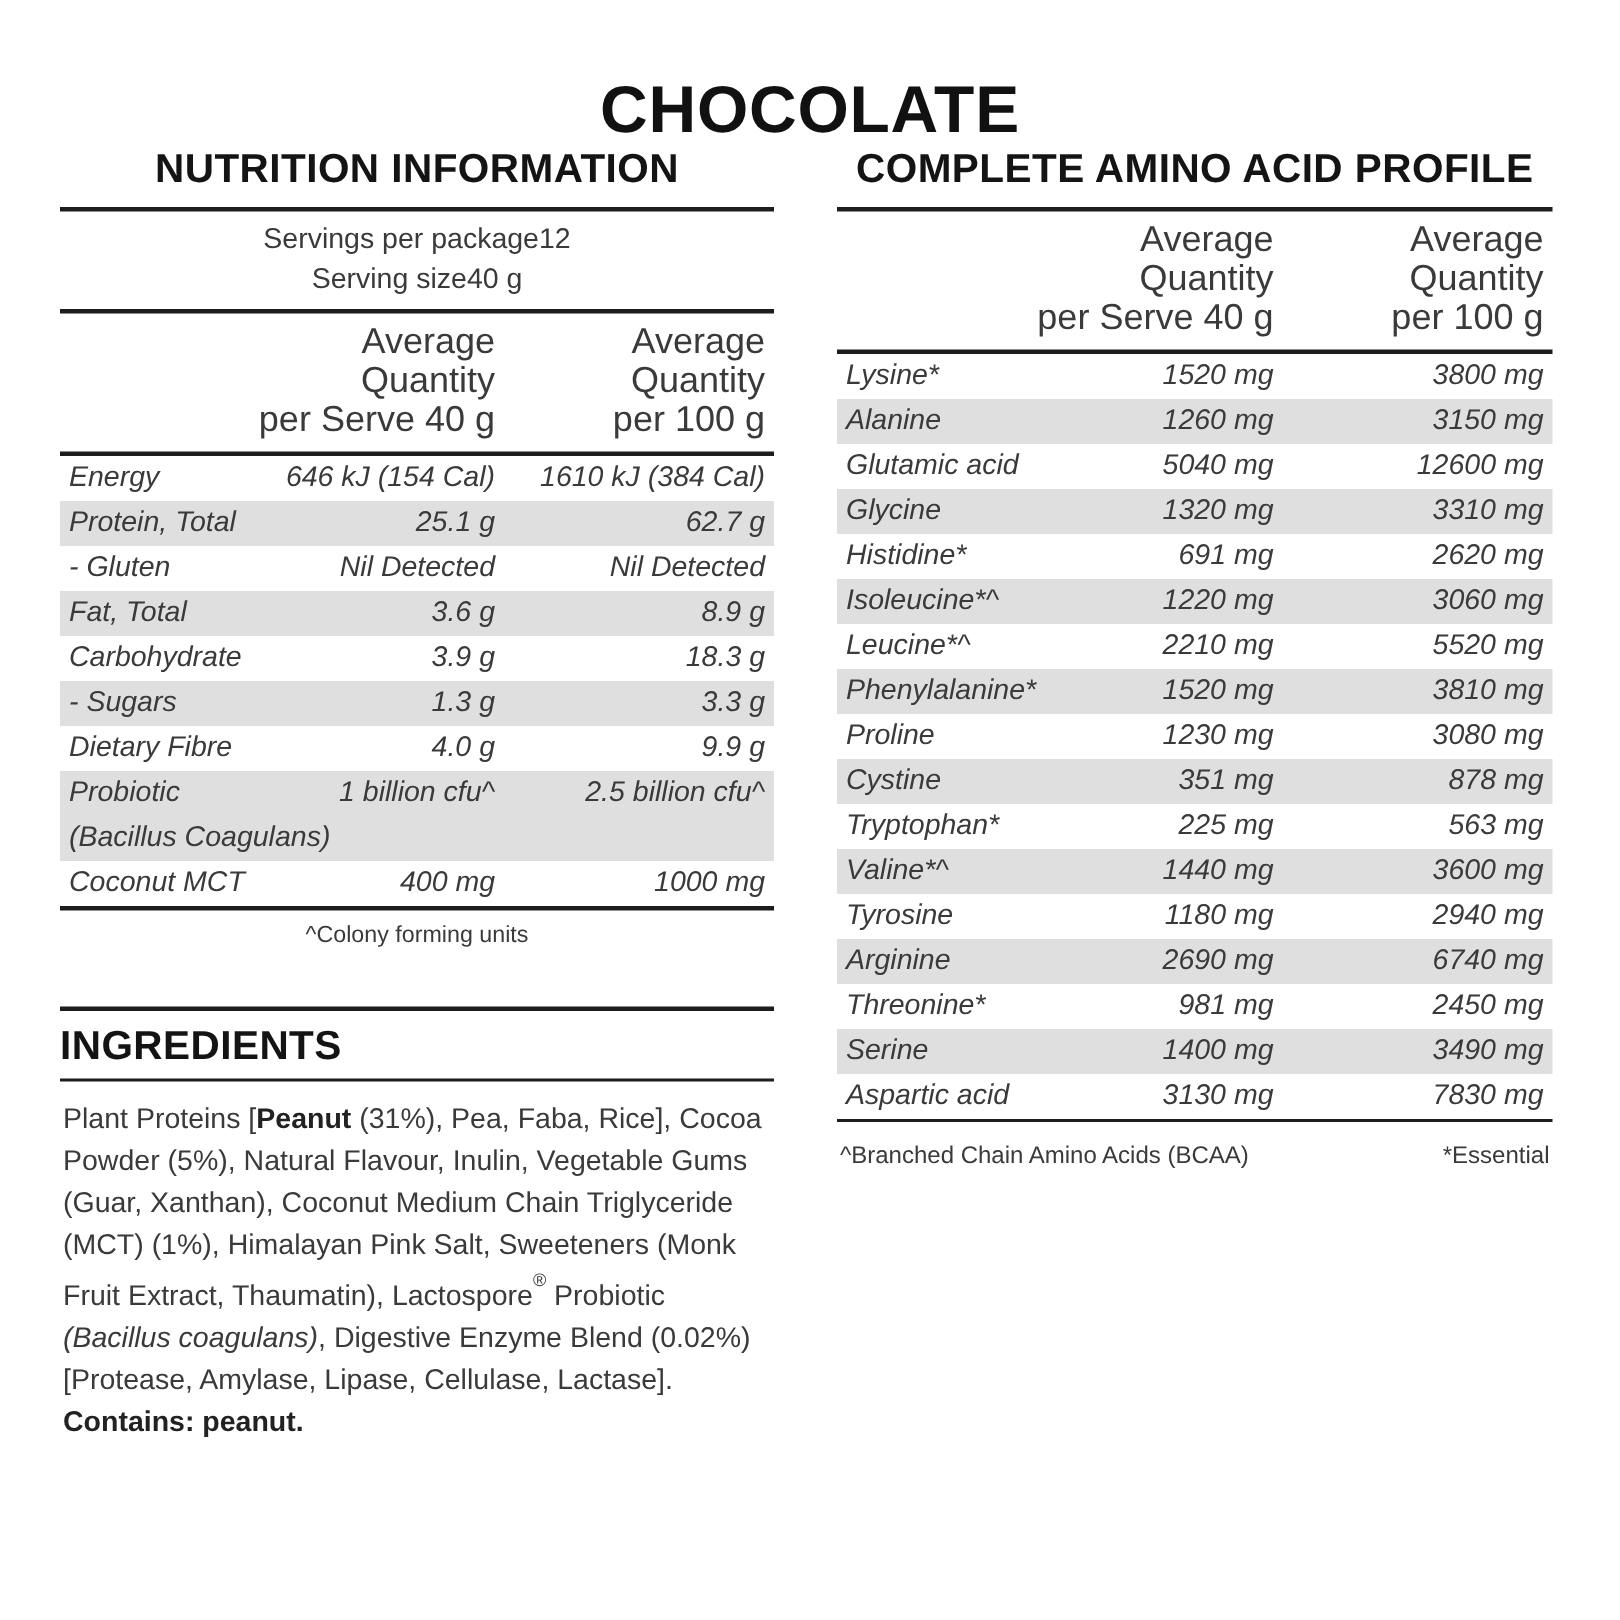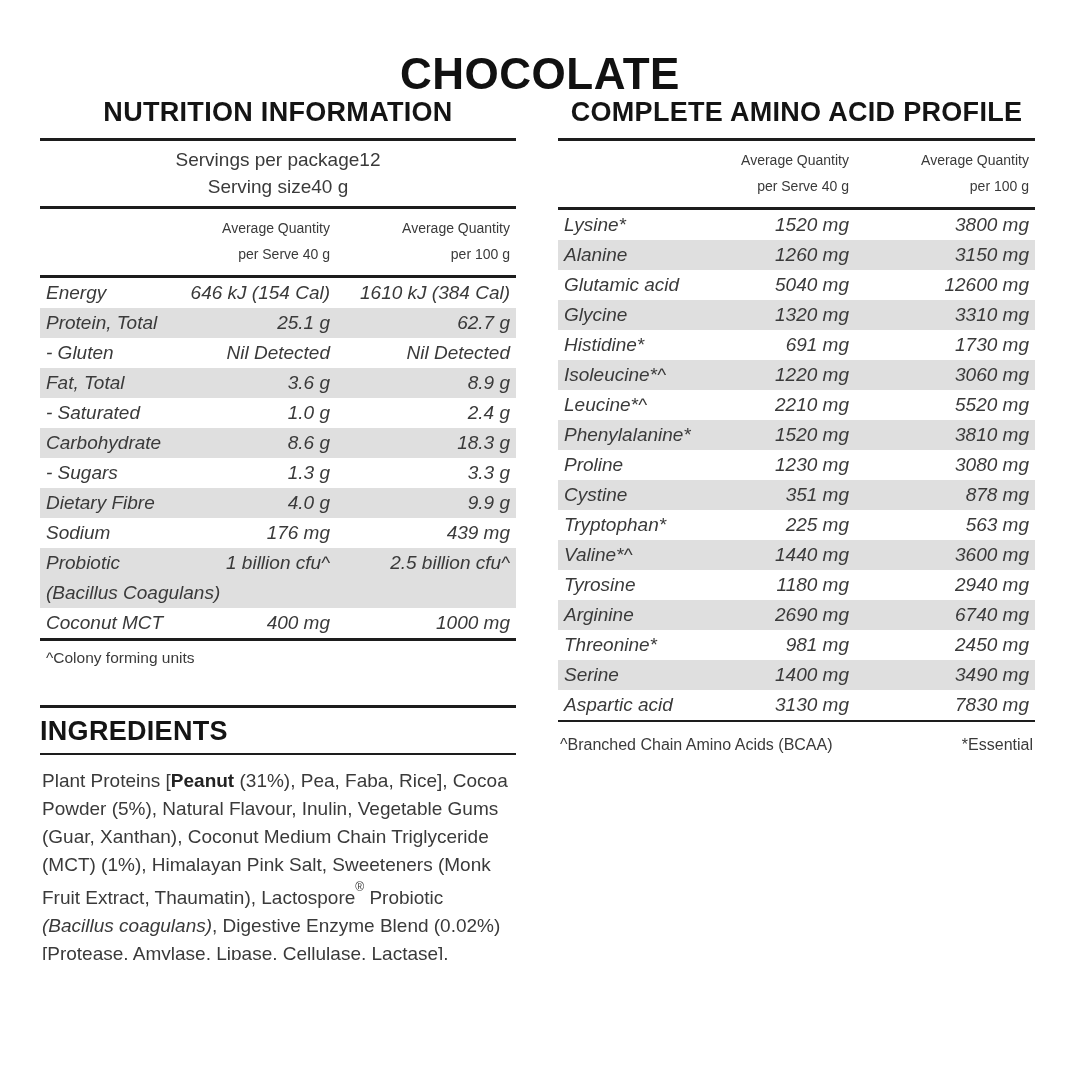--- a/index.html
+++ b/index.html
@@ -23,34 +23,34 @@
   }
   h2.sec.ing-h{text-align:left;margin:0;padding:7px 0 6px;}
   .rule{border-top:3px solid #1d1d1d;height:0;}
   .rule.thin{border-top:2px solid #1d1d1d;}
   
   .servings{padding:5px 6px 6px;font-size:19px;line-height:27px;}
   .srow{display:flex;justify-content:center;}
   
   .thead{
     display:grid;grid-template-columns:1fr 170px 180px;
-    padding:6px 6px 8px;font-size:14px;line-height:26px;align-items:end;
+    padding:6px 6px 8px;font-size:24px;line-height:26px;align-items:end;
   }
   .thead .hdr{white-space:pre-line;text-align:right;}
   
   .tbody{display:block;font-style:italic;}
   .trow{
     display:grid;grid-template-columns:1fr 150px 180px;
     min-height:30px;align-items:center;padding:0 6px;font-size:19px;
   }
   .trow:nth-child(even){background:#dfdfdf;}
   .trow .num{text-align:right;}
   .trow.tall{grid-template-rows:30px 30px;}
   .trow.tall .sub{grid-column:1 / -1;}
-  .footnote{font-size:15.5px;padding:8px 6px 0;color:#3a3a3a;}
+  .footnote{font-size:15.5px;padding:8px 6px 0;color:#3a3a3a;text-align:center;}
   
   .ingredients{margin-top:38px;}
   .ing-text{font-size:19px;line-height:28px;margin:12px 0 0;padding:0 0 0 2px;}
   .ing-text b{color:#222;}
   .ing-text sup{font-size:12px;position:relative;top:-6px;}
   .contains{font-size:19px;line-height:28px;font-weight:bold;color:#222;margin:0;padding-left:2px;}
   
   .amino-foot{font-size:16px;line-height:21px;}
   .foot-line{display:flex;justify-content:space-between;margin-top:12px;padding:0 2px;}
   .amino-note{margin:2px 0 0;padding:0 2px;max-width:420px;}
@@ -104,43 +104,33 @@
             <span>- Gluten</span>
             <span class="num">Nil Detected</span>
             <span class="num">Nil Detected</span>
           </div>
         <div class="trow">
             <span>Fat, Total</span>
             <span class="num">3.6 g</span>
             <span class="num">8.9 g</span>
           </div>
         <div class="trow">
-            <span>- Saturated</span>
-            <span class="num">1.0 g</span>
-            <span class="num">2.4 g</span>
-          </div>
-        <div class="trow">
             <span>Carbohydrate</span>
-            <span class="num">8.6 g</span>
+            <span class="num">3.9 g</span>
             <span class="num">18.3 g</span>
           </div>
         <div class="trow">
             <span>- Sugars</span>
             <span class="num">1.3 g</span>
             <span class="num">3.3 g</span>
           </div>
         <div class="trow">
             <span>Dietary Fibre</span>
             <span class="num">4.0 g</span>
             <span class="num">9.9 g</span>
-          </div>
-        <div class="trow">
-            <span>Sodium</span>
-            <span class="num">176 mg</span>
-            <span class="num">439 mg</span>
           </div>
         <div class="trow tall">
             <span>Probiotic</span>
             <span class="num">1 billion cfu^</span>
             <span class="num">2.5 billion cfu^</span>
             <span class="sub">(Bacillus Coagulans)</span>
           </div>
         <div class="trow">
             <span>Coconut MCT</span>
             <span class="num">400 mg</span>
@@ -189,21 +179,21 @@
             <span class="num">12600 mg</span>
           </div>
         <div class="trow">
             <span>Glycine</span>
             <span class="num">1320 mg</span>
             <span class="num">3310 mg</span>
           </div>
         <div class="trow">
             <span>Histidine*</span>
             <span class="num">691 mg</span>
-            <span class="num">1730 mg</span>
+            <span class="num">2620 mg</span>
           </div>
         <div class="trow">
             <span>Isoleucine*^</span>
             <span class="num">1220 mg</span>
             <span class="num">3060 mg</span>
           </div>
         <div class="trow">
             <span>Leucine*^</span>
             <span class="num">2210 mg</span>
             <span class="num">5520 mg</span>

